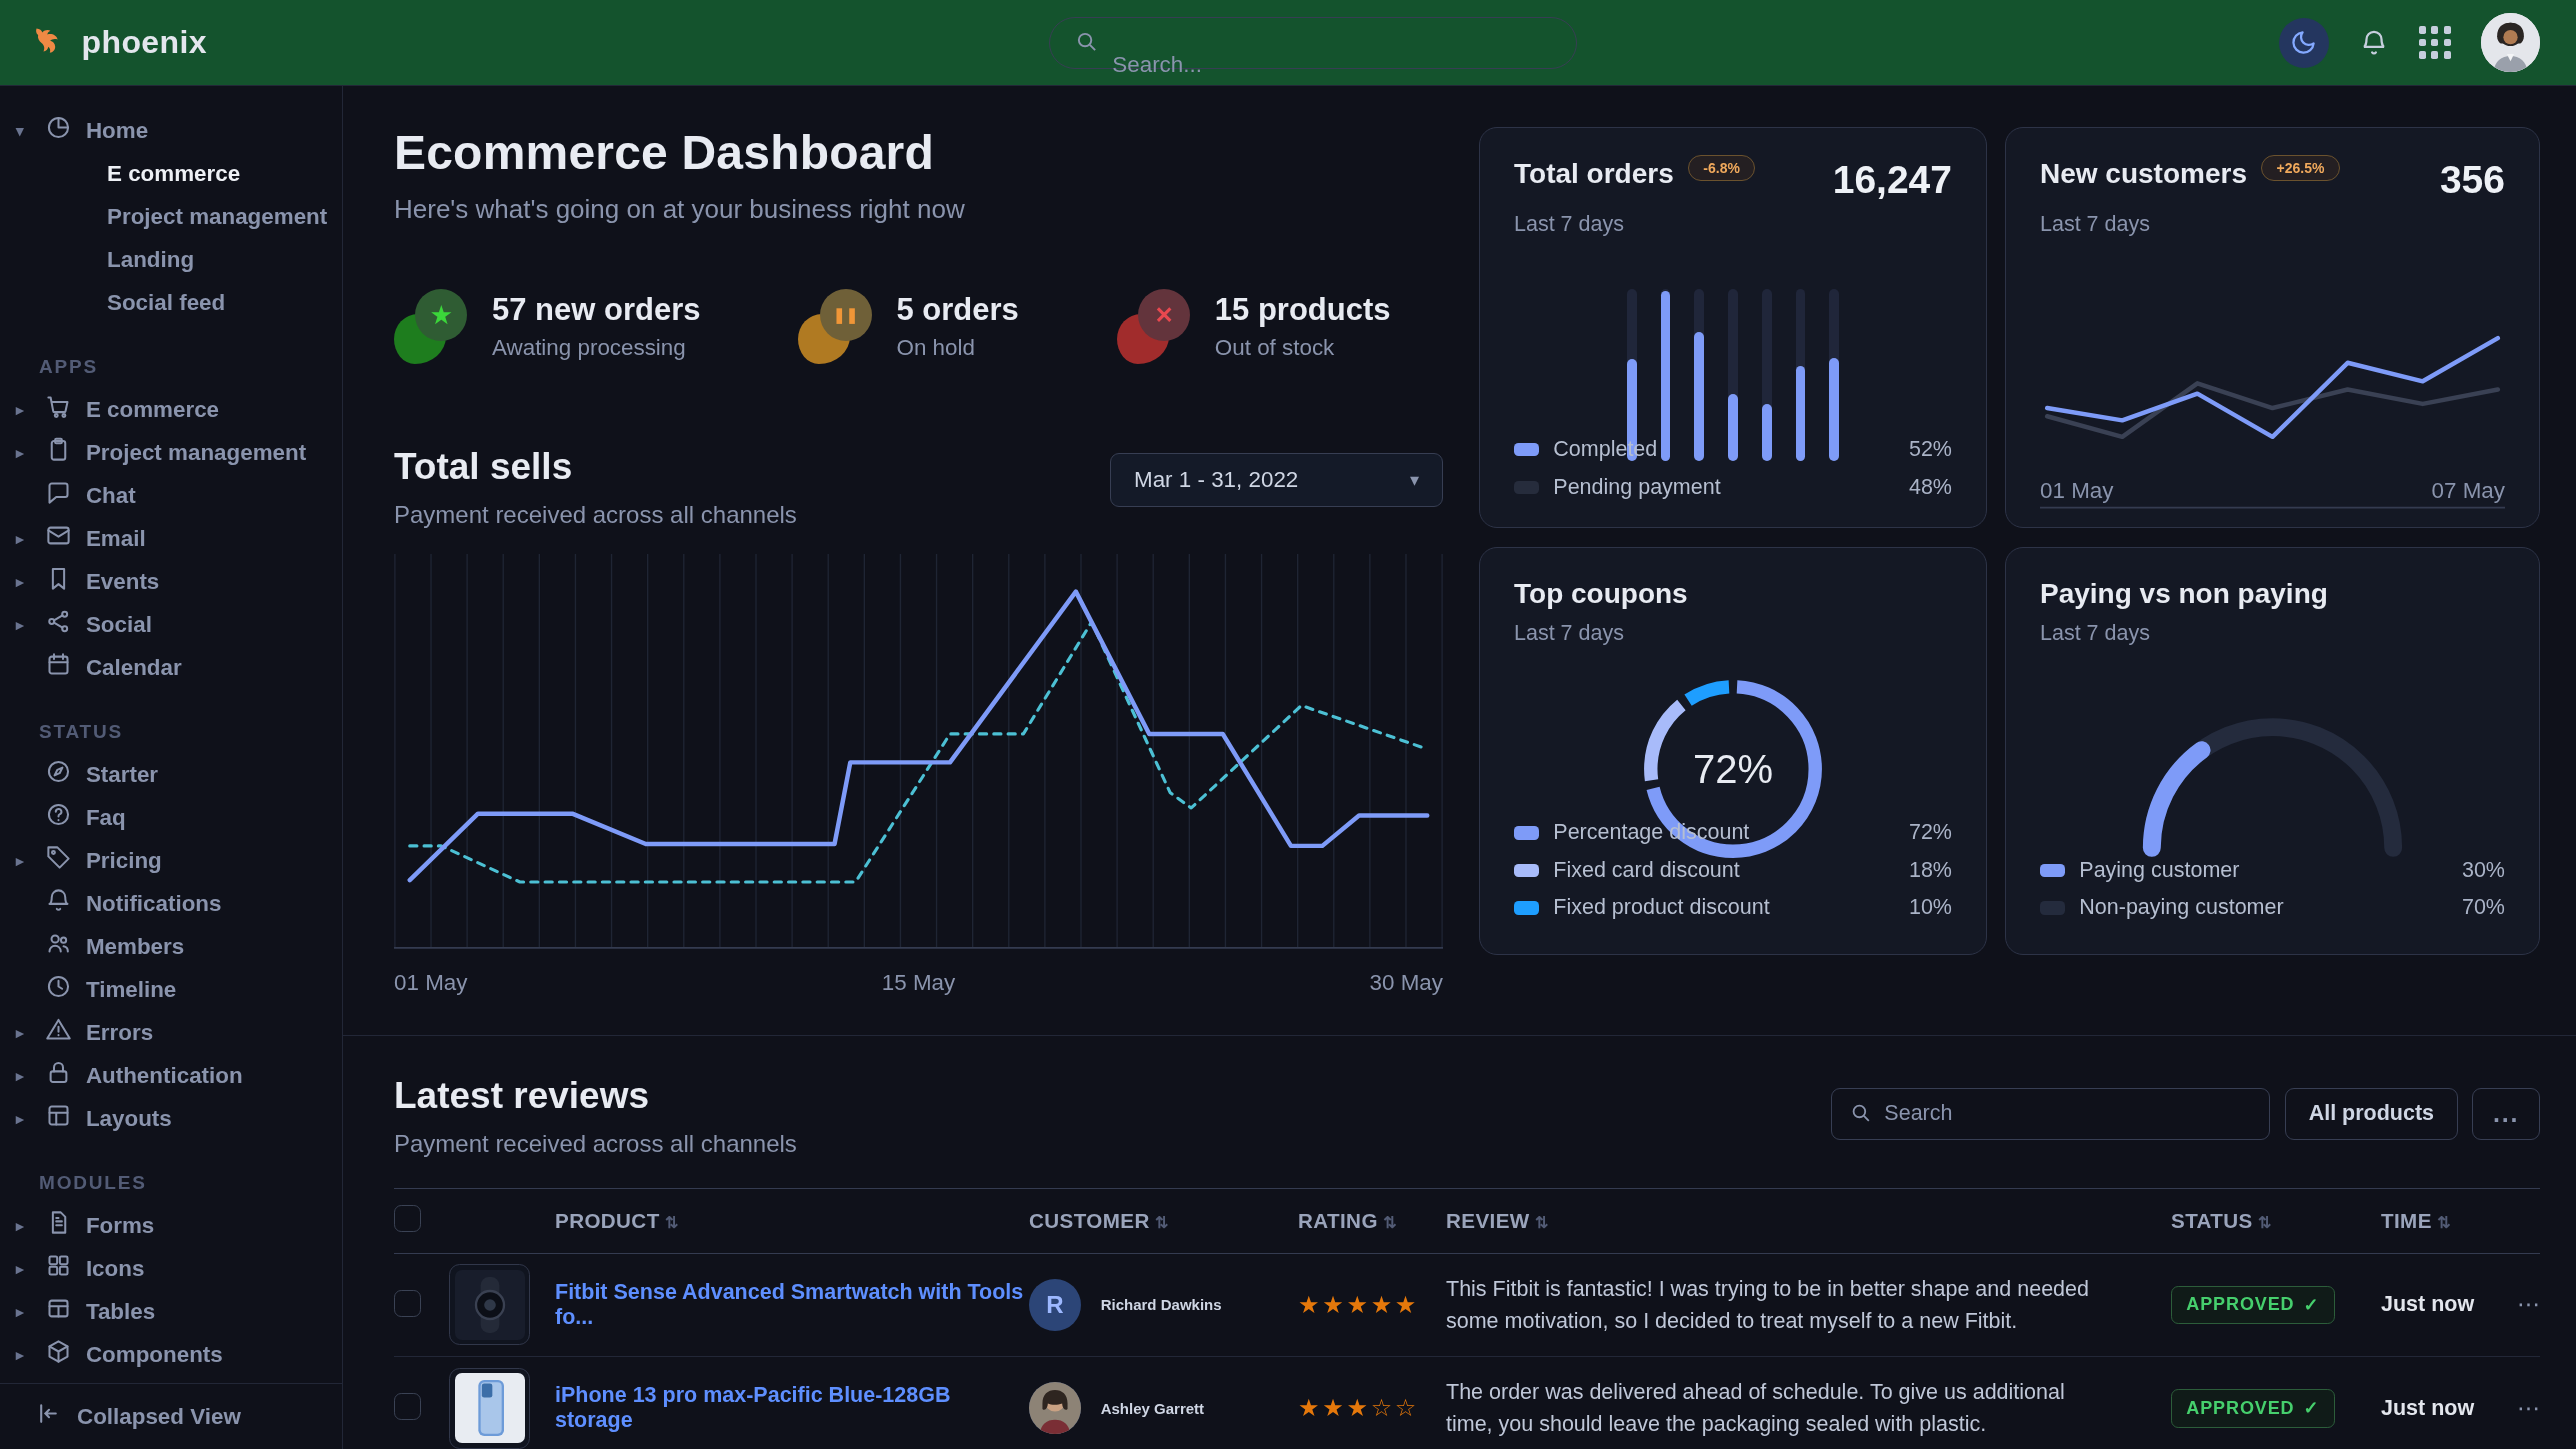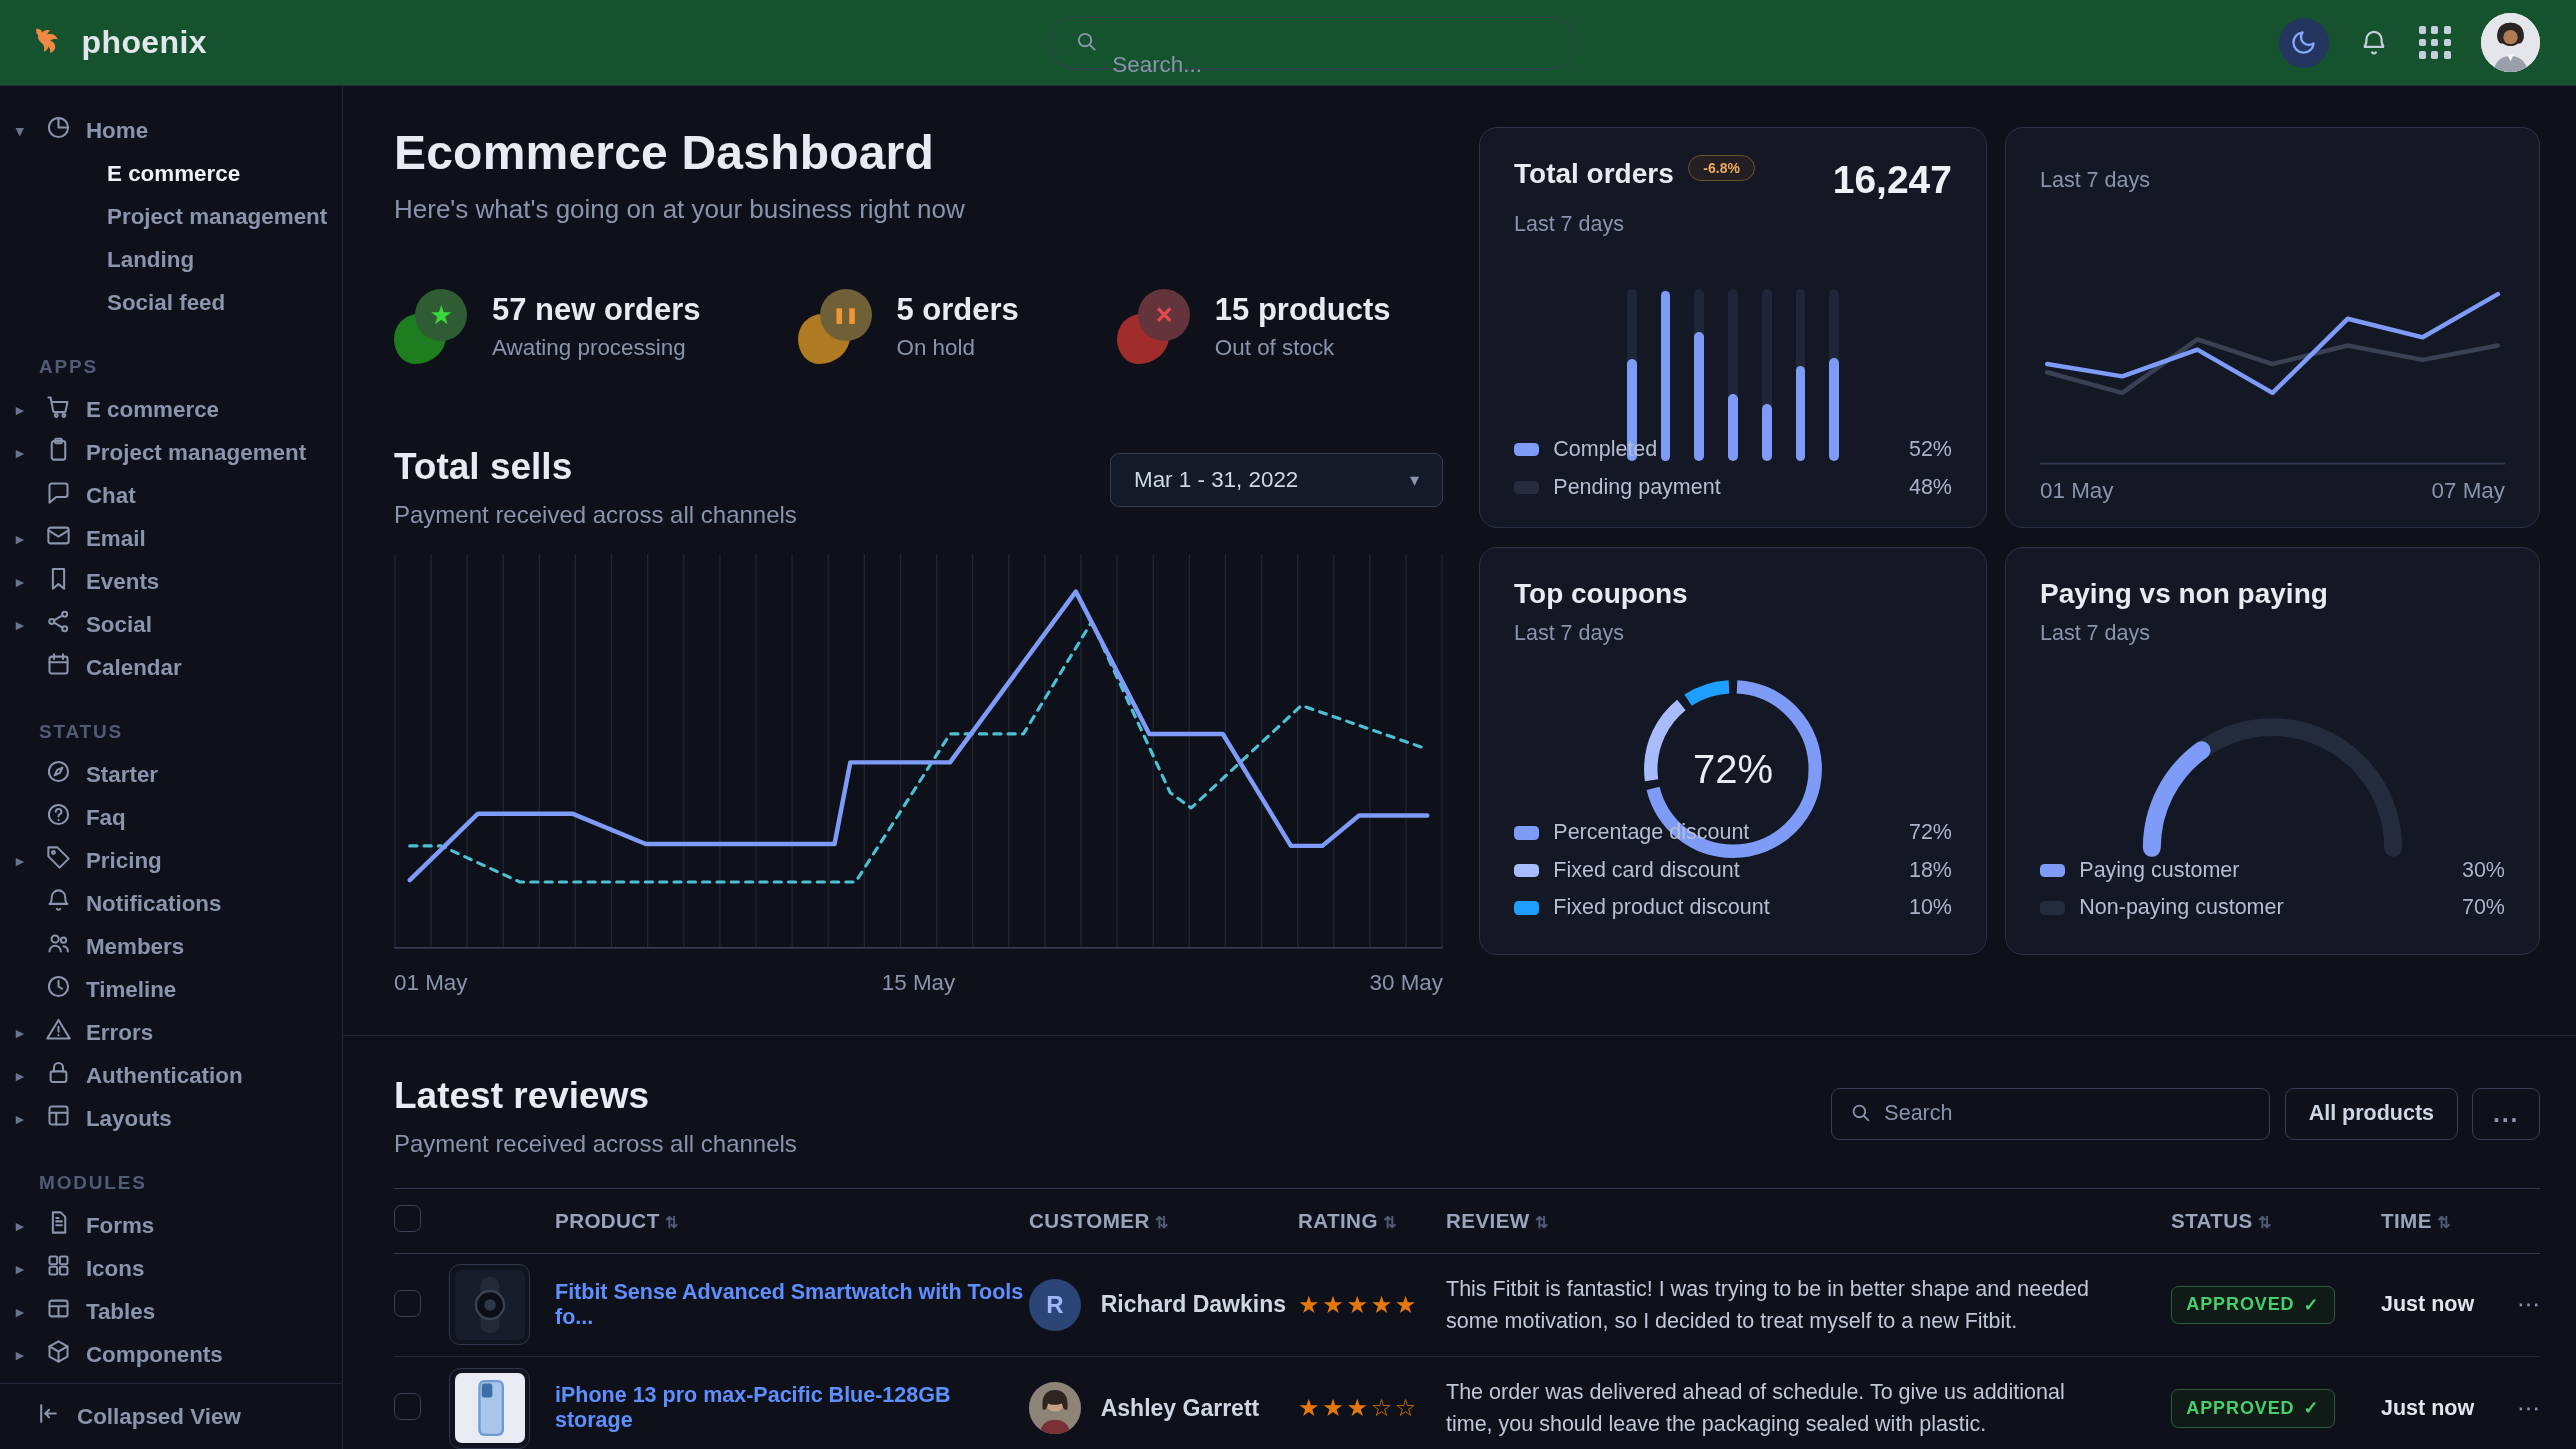--- a/index.html
+++ b/index.html
@@ -110,21 +110,21 @@
   table.rev th .sort { color:#525b75; font-size:16px; margin-left:5.4px; }
   table.rev td { border-bottom:1.8px solid #222737; padding:10.7px 0; vertical-align:middle; }
   .cb { width:27px; height:27px; border:1.8px solid #3a4254; border-radius:7.2px; background:transparent; cursor:pointer; }
   .thumb { width:81px; height:81px; border:1.8px solid #31374a; border-radius:10.7px; overflow:hidden;
     background:#10141f; display:flex; align-items:center; justify-content:center; }
   a.prod-link { color:#5e8fff; font-size:21.5px; text-decoration:none; font-weight:600; }
   .cust { display:flex; align-items:center; gap:19.7px; }
   .cust-av { width:52px; height:52px; border-radius:50%; overflow:hidden; flex:0 0 52px;
     display:flex; align-items:center; justify-content:center; background:#2c4577;
     color:#9db8ff; font-size:24px; font-weight:700; }
-  .cust-name { color:#cfd6e4; font-size:23px; font-weight:600; }
+  .cust-name { color:#cfd6e4; font-size:15px; font-weight:600; }
   .stars { font-size:24px; letter-spacing:2.7px; color:#e5780b; white-space:nowrap; }
   .review-txt { font-size:21.5px; color:#bfc7d8; line-height:1.5; padding-right:54px; }
   .status-badge { display:inline-flex; align-items:center; gap:9px; font-size:18px; font-weight:700;
     letter-spacing:0.9px; color:#46cf6d; border:1.8px solid #2c5d3a; background:rgba(37,176,3,.07);
     border-radius:7.2px; padding:7.2px 14.3px; }
   .time-txt { font-size:21.5px; font-weight:700; color:#e3e6ed; }
   .row-dots { color:#8a94ad; font-size:23px; text-align:right; padding-right:7.2px; cursor:pointer; }
 </style>
 </head>
 <body>
@@ -514,20 +514,25 @@
             </div>
             <div class="legend-row">
               <span class="sw" style="background:#262c3c"></span>
               <span>Pending payment</span>
               <span class="lv">48%</span>
             </div>
           </div>
       </div>
 
       <div class="card">
+        <div class="card-head">
+          <span class="card-title">New customers</span>
+          <span class="badge">+26.5%</span>
+          <span class="card-big">356</span>
+        </div>
         <div class="card-sub">Last 7 days</div>
         <div style="margin-top:36px; display:flex; justify-content:center;">
           <svg id="sparkChart" width="465" height="269" viewBox="0 0 520 300">
               <line x1="0" y1="262" x2="520" y2="262" stroke="#343b50" stroke-width="2"></line>
               <polyline points="8.0,159.8 92.0,182.8 176.0,123.0 260.0,150.6 344.0,129.9 428.0,146.0 512.0,129.9" fill="none" stroke="#3a4154" stroke-width="5" stroke-linejoin="round" stroke-linecap="round"></polyline>
               <polyline points="8.0,150.6 92.0,164.4 176.0,134.5 260.0,182.8 344.0,100.0 428.0,120.7 512.0,72.4" fill="none" stroke="#7e9bf8" stroke-width="5" stroke-linejoin="round" stroke-linecap="round"></polyline>
             </svg>
         </div>
         <div class="spark-labels" id="sparkLabels">
             <span>01 May</span>

